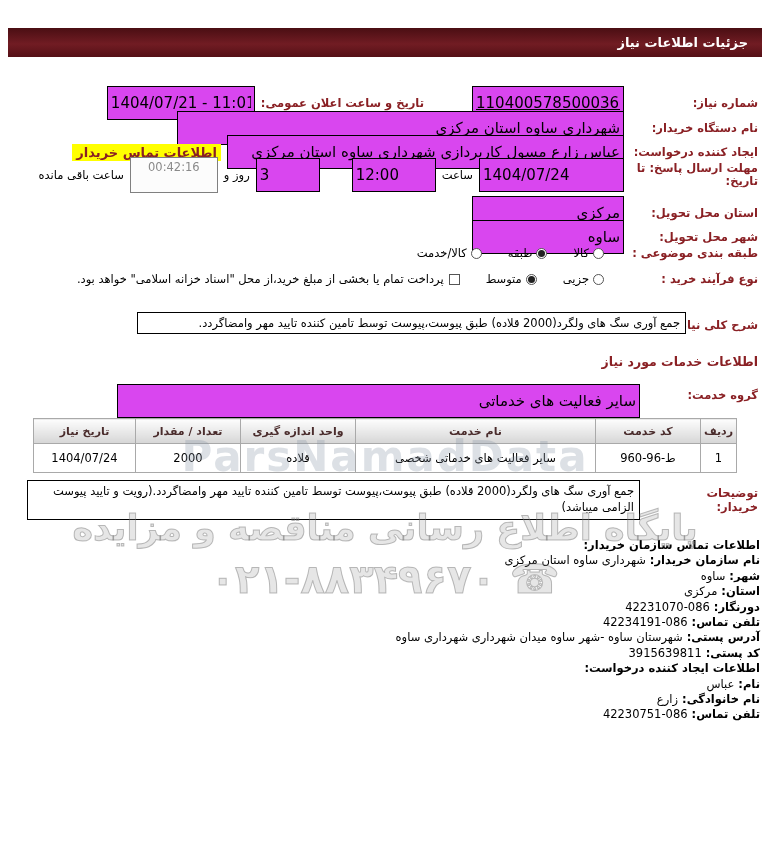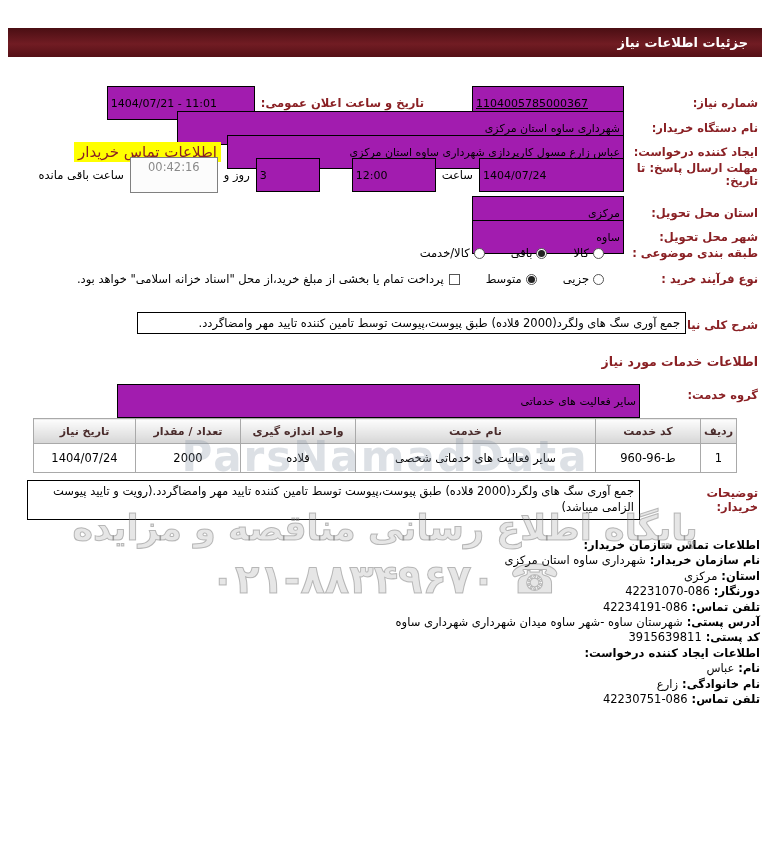--- a/index.html
+++ b/index.html
@@ -10,26 +10,26 @@
     background:linear-gradient(180deg,#4a0e13 0%,#711c23 55%,#551016 100%);
     color:#fff;font-size:13px;font-weight:bold;line-height:29px;
     text-align:right;padding-right:14px;box-sizing:border-box;direction:rtl;padding-left:24px;}
 
   .row{position:absolute;right:12px;display:flex;align-items:center;direction:rtl;
     font-size:11.5px;gap:6px;color:#000;}
   .lbl{color:#8a2024;font-weight:bold;width:128px;text-align:right;flex:none;line-height:13px;}
   .lbl2{color:#8a2024;font-weight:bold;white-space:nowrap;margin-right:42px;}
   .plain{color:#000;white-space:nowrap;}
 
-  input.fld{border:1px solid #000;height:18px;font-size:11px;font-family:inherit;
-    padding:16px 3px;box-sizing:border-box;background:#a21caf;color:#000;}
+  input.fld{border:1px solid #000;height:18px;font-size:15px;font-family:inherit;
+    padding:16px 3px;box-sizing:border-box;background:#d946ef;color:#000;}
   .fld.rtl{direction:rtl;text-align:right;}
   .fld.ltr{direction:ltr;text-align:left;}
 
-  .contact-link{background:#ffff00;color:#8a2024;font-weight:normal;font-size:15px;
+  .contact-link{background:#ffff00;color:#8a2024;font-weight:bold;font-size:13px;
     text-decoration:none;padding:1px 4px;white-space:nowrap;cursor:pointer;}
 
   .remaining{border:1px solid #808080;color:#8a8a8a;width:88px;height:36px;line-height:18px;
     text-align:center;font-size:11.5px;background:#fcfcfc;box-sizing:border-box;direction:ltr;}
 
   .opt{display:flex;align-items:center;gap:4px;margin-right:20px;}
   .radio{width:11px;height:11px;border:1px solid #555;border-radius:50%;background:#fff;
     flex:none;position:relative;box-sizing:border-box;}
   .radio.checked::after{content:"";position:absolute;left:1px;top:1px;width:7px;height:7px;
     border-radius:50%;background:#222;}
@@ -111,21 +111,21 @@
   </div>
 
   <div class="row" style="top:246px;">
     <span class="lbl">طبقه بندی موضوعی :</span>
     <span class="opt">
       <span class="radio"></span>
       <span>کالا</span>
     </span>
     <span class="opt">
       <span class="radio checked"></span>
-      <span>باقی</span>
+      <span>طبقه</span>
     </span>
     <span class="opt">
       <span class="radio"></span>
       <span>کالا/خدمت</span>
     </span>
   </div>
 
   <div class="row" style="top:272px;">
     <span class="lbl">نوع فرآیند خرید :</span>
     <span class="opt">
@@ -183,20 +183,23 @@
 
   <span class="abs-lbl" style="top:486px;right:12px;width:78px;">توضیحات خریدار:</span>
   <div class="box" style="top:480px;right:130px;width:613px;height:40px;">جمع آوری سگ های ولگرد(2000 قلاده) طبق پیوست،پیوست توسط تامین کننده تایید مهر وامضاگردد.(رویت و تایید پیوست الزامی میباشد)</div>
 
   <div class="contact">
     <div class="cline hdr">اطلاعات تماس سازمان خریدار:</div>
     <div class="cline">
       <span class="cl">نام سازمان خریدار:</span><span class="cv">شهرداری ساوه استان مرکزی</span>
     </div>
     <div class="cline">
+      <span class="cl">شهر:</span><span class="cv">ساوه</span>
+    </div>
+    <div class="cline">
       <span class="cl">استان:</span><span class="cv">مرکزی</span>
     </div>
     <div class="cline">
       <span class="cl">دورنگار:</span><span class="cv">086-42231070</span>
     </div>
     <div class="cline">
       <span class="cl">تلفن تماس:</span><span class="cv">086-42234191</span>
     </div>
     <div class="cline">
       <span class="cl">آدرس پستی:</span><span class="cv">شهرستان ساوه -شهر ساوه میدان شهرداری شهرداری ساوه</span>

